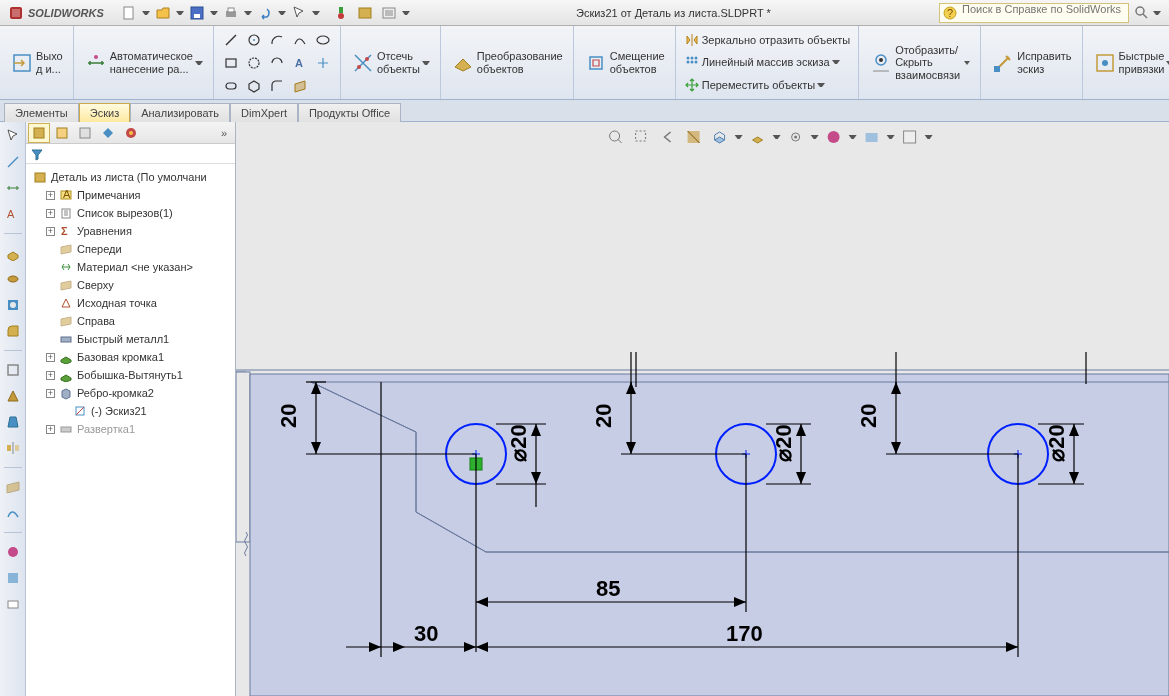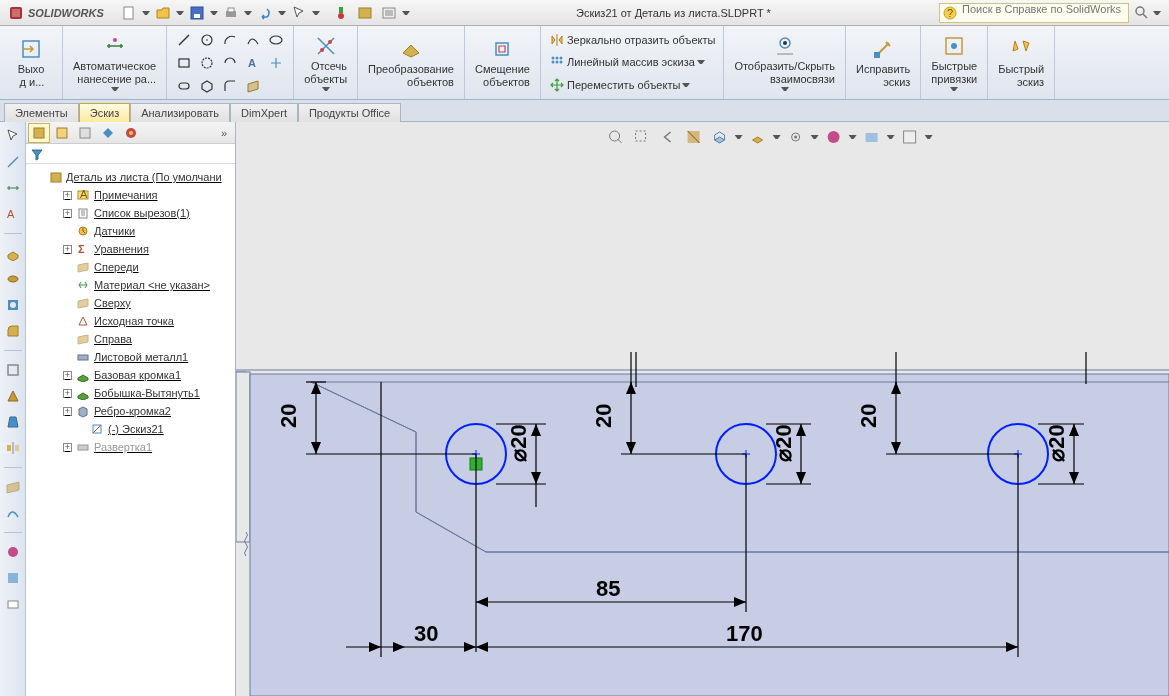--- a/index.html
+++ b/index.html
@@ -14,21 +14,21 @@
 .titlebar .qat .sep { width:6px; }
 .titlebar .doc { flex:1; text-align:center; color:#333; }
 .titlebar .search { display:flex; align-items:center; gap:4px; padding:0 8px; }
 .titlebar .search input { width:190px; height:20px; border:1px solid #d4c27a; background:#fffef0; padding:0 4px 8px 22px; }
 .searchwrap { position:relative; }
 .searchwrap .sico { position:absolute; left:3px; top:2px; }
 
 
 .ribbon { height: 74px; background: linear-gradient(#f2f4f7,#dfe5ef); border-bottom:1px solid #9fb3cf; display:flex; align-items:stretch; }
 .rgroup { display:flex; flex-direction:column; align-items:center; justify-content:center; padding:2px 6px; border-right:1px solid #bcc9dd; position:relative; }
-.rbtn-big { display:flex; flex-direction:column; align-items:center; justify-content:center; width:auto; min-width:50px; height:68px; padding:2px 4px; text-align:right; line-height:1.1; color:#333; gap:2px;}
+.rbtn-big { display:flex; flex-direction:row; align-items:center; justify-content:center; width:auto; min-width:50px; height:68px; padding:2px 4px; text-align:left; line-height:1.1; color:#333; gap:2px;}
 .rbtn-big .lbl { font-size:11px; }
 .ico24 { width:24px; height:24px; display:inline-flex; align-items:center; justify-content:center; }
 .ico16 { width:16px; height:16px; display:inline-flex; align-items:center; justify-content:center; }
 .sketchtools { display:grid; grid-template-columns: repeat(5, 22px); grid-template-rows: repeat(3, 22px); gap:1px; align-content:center;}
 .sketchtools .cell { width:22px; height:22px; display:flex; align-items:center; justify-content:center; }
 .rrow { display:flex; align-items:center; gap:2px; height:22px; }
 .rlabel { font-size:11px; color:#333; white-space:nowrap; }
 .dd { width:8px; height:4px; display:inline-block; }
 .dd::after { content:""; display:block; border-left:3px solid transparent; border-right:3px solid transparent; border-top:4px solid #555; }
 
@@ -42,21 +42,21 @@
 .leftstrip { width:26px; background:linear-gradient(to right,#eef1f6,#dde4ef); border-right:1px solid #b8c4d6; display:flex; flex-direction:column; align-items:center; padding-top:4px; gap:6px;}
 .leftstrip .sbtn { width:20px; height:20px; display:flex; align-items:center; justify-content:center; }
 .leftstrip .divider { width:18px; height:1px; background:#b8c4d6; margin:3px 0;}
 
 .panel { width:210px; background:#fff; border-right:1px solid #aab4c4; display:flex; flex-direction:column; }
 .panel .tabbar { height:22px; background:linear-gradient(#f4f4f4,#e6e6e6); border-bottom:1px solid #ccc; display:flex; align-items:center; padding:0 2px; gap:1px;}
 .panel .tabbar .pt { width:22px; height:20px; display:flex; align-items:center; justify-content:center; border:1px solid transparent;}
 .panel .tabbar .pt.active { background:#fff7d0; border:1px solid #ccb05a;}
 .panel .tabbar .chev { margin-left:auto; padding:0 6px; color:#555; }
 .panel .filter { height:20px; border-bottom:1px solid #ddd; display:flex; align-items:center; padding:0 4px;}
-.tree { flex:1; overflow:auto; padding:4px 19px;text-decoration:underline; }
+.tree { flex:1; overflow:auto; padding:4px 2px; }
 .tree .node { display:flex; align-items:center; gap:3px; padding:1px 2px; white-space:nowrap; color:#333;}
 .tree .node.l1 { padding-left:4px; font-weight:normal;}
 .tree .node.l2 { padding-left:18px;}
 .tree .node.l3 { padding-left:32px;}
 .tree .exp { width:9px; height:9px; border:1px solid #888; display:inline-flex; align-items:center; justify-content:center; font-size:9px; line-height:7px; background:#fff; color:#555;}
 .tree .noexp { width:9px; height:9px; display:inline-block;}
 .tree .tico { width:16px; height:16px; display:inline-flex; align-items:center; justify-content:center;}
 
 .viewport { flex:1; position:relative; background:#e8e8e8; overflow:hidden;}
 .viewtools { position:absolute; top:4px; left:50%; transform:translateX(-30%); display:flex; gap:4px; align-items:center; background:transparent;}
@@ -546,91 +546,81 @@
           <span class="exp">+</span>
           <span class="tico">
             <svg width="14" height="14">
               <rect x="3" y="3" width="8" height="9" fill="#fff" stroke="#888"></rect>
               <path d="M5 5h4M5 7h4M5 9h4" stroke="#888"></path>
             </svg>
           </span>
           <span>Список вырезов(1)</span>
         </div>
       <div class="node l2">
+          <span class="exp">+</span>
+          <span class="tico">
+            <svg width="14" height="14">
+              <text x="2" y="11" font-size="10" font-weight="bold" fill="#b05030">Σ</text>
+            </svg>
+          </span>
+          <span>Уравнения</span>
+        </div>
+      <div class="node l2">
           <span class="noexp"></span>
           <span class="tico">
             <svg width="14" height="14">
-              <circle cx="7" cy="7" r="4" fill="#f4c24a" stroke="#b08020"></circle>
-              <path d="M7 4v3l2 2" stroke="#805000" fill="none"></path>
-            </svg>
-          </span>
-          <span>Датчики</span>
-        </div>
-      <div class="node l2">
-          <span class="exp">+</span>
-          <span class="tico">
-            <svg width="14" height="14">
-              <text x="2" y="11" font-size="10" font-weight="bold" fill="#b05030">Σ</text>
-            </svg>
-          </span>
-          <span>Уравнения</span>
+              <path d="M2 5l10-2v7L2 12z" fill="#c49a3a" opacity="0.5" stroke="#906a1a"></path>
+            </svg>
+          </span>
+          <span>Спереди</span>
         </div>
       <div class="node l2">
           <span class="noexp"></span>
           <span class="tico">
             <svg width="14" height="14">
+              <path d="M3 7h8M5 4l-2 3 2 3M9 4l2 3-2 3" stroke="#3a8f3a" fill="none"></path>
+            </svg>
+          </span>
+          <span>Материал &lt;не указан&gt;</span>
+        </div>
+      <div class="node l2">
+          <span class="noexp"></span>
+          <span class="tico">
+            <svg width="14" height="14">
               <path d="M2 5l10-2v7L2 12z" fill="#c49a3a" opacity="0.5" stroke="#906a1a"></path>
             </svg>
           </span>
-          <span>Спереди</span>
+          <span>Сверху</span>
         </div>
       <div class="node l2">
           <span class="noexp"></span>
           <span class="tico">
             <svg width="14" height="14">
-              <path d="M3 7h8M5 4l-2 3 2 3M9 4l2 3-2 3" stroke="#3a8f3a" fill="none"></path>
-            </svg>
-          </span>
-          <span>Материал &lt;не указан&gt;</span>
+              <path d="M3 11L7 3m0 0l4 8M3 11h8" stroke="#b05030" fill="none"></path>
+            </svg>
+          </span>
+          <span>Исходная точка</span>
         </div>
       <div class="node l2">
           <span class="noexp"></span>
           <span class="tico">
             <svg width="14" height="14">
               <path d="M2 5l10-2v7L2 12z" fill="#c49a3a" opacity="0.5" stroke="#906a1a"></path>
             </svg>
           </span>
-          <span>Сверху</span>
+          <span>Справа</span>
         </div>
       <div class="node l2">
           <span class="noexp"></span>
           <span class="tico">
             <svg width="14" height="14">
-              <path d="M3 11L7 3m0 0l4 8M3 11h8" stroke="#b05030" fill="none"></path>
-            </svg>
-          </span>
-          <span>Исходная точка</span>
-        </div>
-      <div class="node l2">
-          <span class="noexp"></span>
-          <span class="tico">
-            <svg width="14" height="14">
-              <path d="M2 5l10-2v7L2 12z" fill="#c49a3a" opacity="0.5" stroke="#906a1a"></path>
-            </svg>
-          </span>
-          <span>Справа</span>
-        </div>
-      <div class="node l2">
-          <span class="noexp"></span>
-          <span class="tico">
-            <svg width="14" height="14">
               <rect x="2" y="5" width="10" height="5" fill="#a0b0c4" stroke="#607090"></rect>
             </svg>
           </span>
-          <span>Листовой металл1</span>
+          <span>Быстрый металл1</span>
         </div>
       <div class="node l2">
           <span class="exp">+</span>
           <span class="tico">
             <svg width="14" height="14">
               <path d="M2 10l5-3 5 3v2l-5 2-5-2z" fill="#5aa03a" stroke="#3a7020"></path>
             </svg>
           </span>
           <span>Базовая кромка1</span>
         </div>

